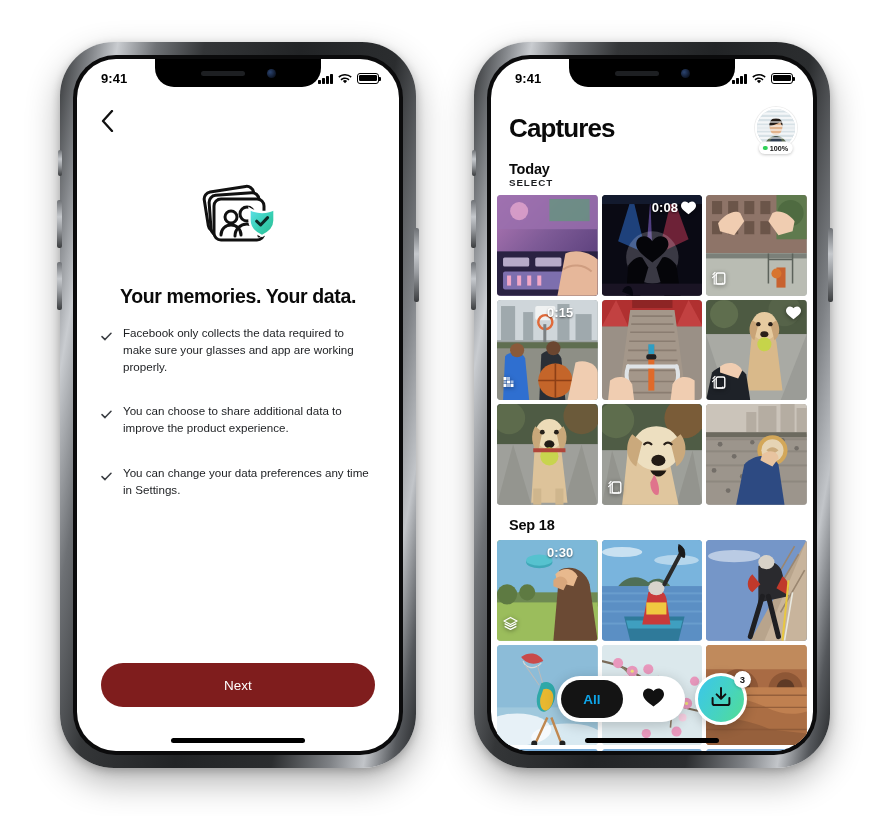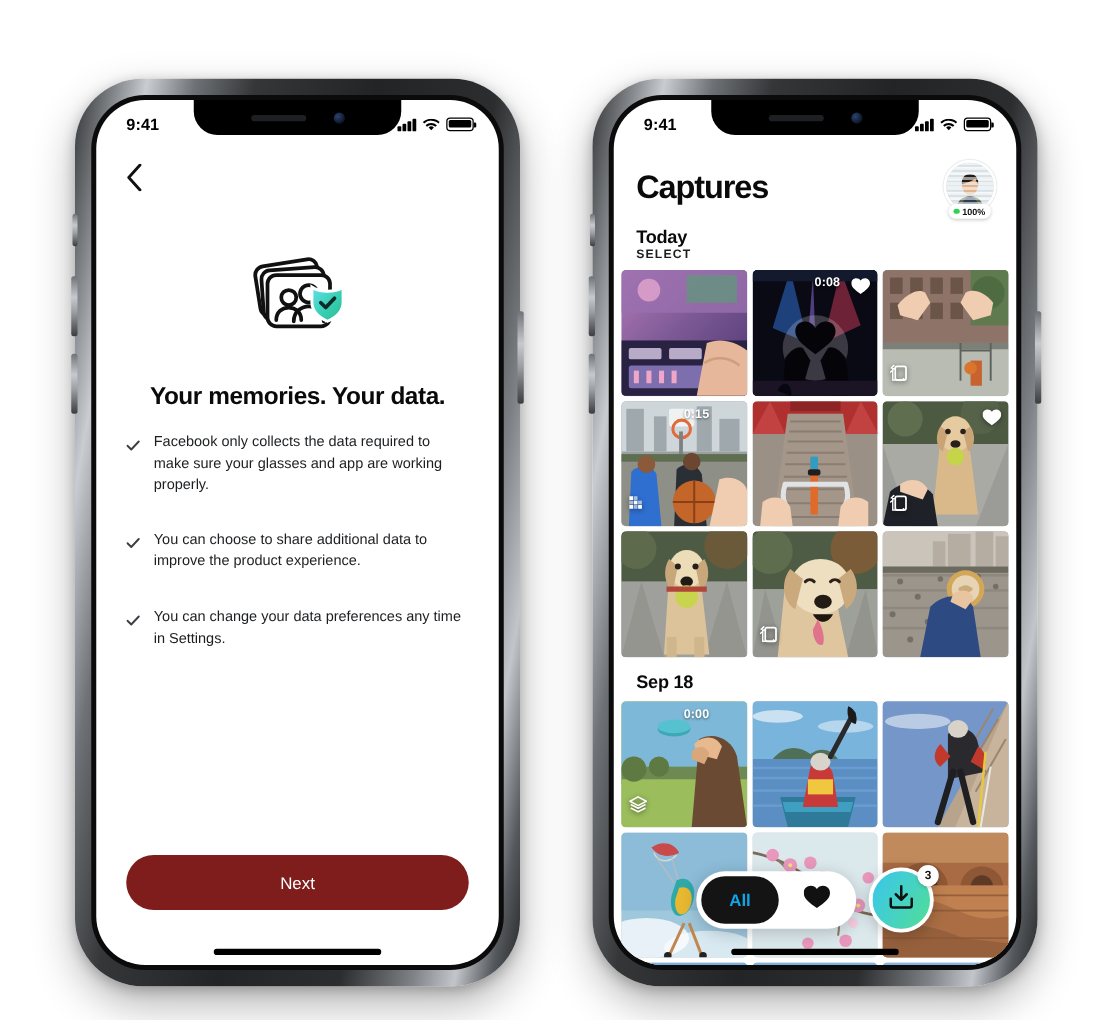--- a/index.html
+++ b/index.html
@@ -14,21 +14,20 @@
 
   
   .phone {
     position: absolute;
     width: 356px; height: 726px;
     border-radius: 54px;
     background: linear-gradient(100deg,#2f3133 0%,#85888c 7%,#c9ccd0 12%,#6e7175 20%,#343638 30%,
                                 #222426 50%,#2b2d2f 70%,#7e8185 82%,#c2c5c9 89%,#55585c 95%,#232527 100%);
     padding: 13px;
     box-shadow: 0 14px 34px rgba(0,0,0,.30), 0 3px 10px rgba(0,0,0,.22);
-    margin-top: 21px;
   }
   .phone.left  { left: 60px;  top: 42px; }
   .phone.right { left: 474px; top: 42px; }
 
   .inner-bezel {
     width: 100%; height: 100%;
     background: #0b0b0c;
     border-radius: 43px;
     padding: 4px;
   }
@@ -146,21 +145,21 @@
   .sec-title { font-size: 14.5px; font-weight: bold; color: #0a0a0a; letter-spacing: -.2px; }
   .sec-action { font-size: 9.8px; font-weight: bold; color: #1c1e21; letter-spacing: .9px; cursor: pointer; }
 
   .grid { display: grid; grid-template-columns: repeat(3, 1fr); gap: 4px; padding: 0 6px; }
   .tile {
     position: relative; aspect-ratio: 1/1; border-radius: 4px; overflow: hidden;
     cursor: pointer; background: #d9dde0;
   }
   .tile .art { position: absolute; inset: 0; }
   .tile .dur {
-    position: absolute; top: 5px; left: 6px; color: #fff; font-size: 10px; font-weight: bold;
+    position: absolute; top: 5px; left: 6px; color: #fff; font-size: 13px; font-weight: bold;
     text-shadow: 0 1px 2px rgba(0,0,0,.55); letter-spacing: .1px; padding-left: 44px;
   }
   .tile .heart { position: absolute; top: 6px; right: 6px; filter: drop-shadow(0 1px 2px rgba(0,0,0,.45)); }
   .tile .badge-icon { position: absolute; bottom: 6px; left: 6px; filter: drop-shadow(0 1px 2px rgba(0,0,0,.5)); }
 
   
   .float-bar {
     position: absolute; bottom: 26px; left: 0; right: 0;
     display: flex; align-items: center; justify-content: center; gap: 10px; z-index: 30;
     padding: 0 14px;
@@ -649,21 +648,21 @@
                     <circle cx="10" cy="54" r="10"></circle>
                     <circle cx="30" cy="52" r="8"></circle>
                     <circle cx="72" cy="54" r="9"></circle>
                   </g>
                 <ellipse cx="42" cy="22" rx="13" ry="6" fill="#3fa8b8"></ellipse>
                 <ellipse cx="42" cy="20" rx="13" ry="5.5" fill="#56c2cf"></ellipse>
                 <path d="M62 30c12-6 26 0 30 14l8 56H56z" fill="#6b4a34"></path>
                 <path d="M58 34c8-8 18-6 22 2l-4 10-16-4z" fill="#e8b98e"></path>
                 <path d="M56 40c6-6 12-4 14 2l-4 8-10-4z" fill="#d9a77c"></path>
               </svg>
-              <div class="dur">0:00</div>
+              <div class="dur">0:30</div>
               <div class="badge-icon">
                 <svg width="15" height="15" viewBox="0 0 15 15">
                   <path d="M7.5 1.5 14 5 7.5 8.5 1 5z" fill="none" stroke="#fff" stroke-width="1.3" stroke-linejoin="round"></path>
                   <path d="M1.6 7.6 7.5 10.6l5.9-3M1.6 10.4l5.9 3 5.9-3" fill="none" stroke="#fff" stroke-width="1.2" stroke-linejoin="round"></path>
                 </svg>
               </div>
             </div>
 
             <div class="tile">
               <svg class="art" viewBox="0 0 100 100" preserveAspectRatio="none">

